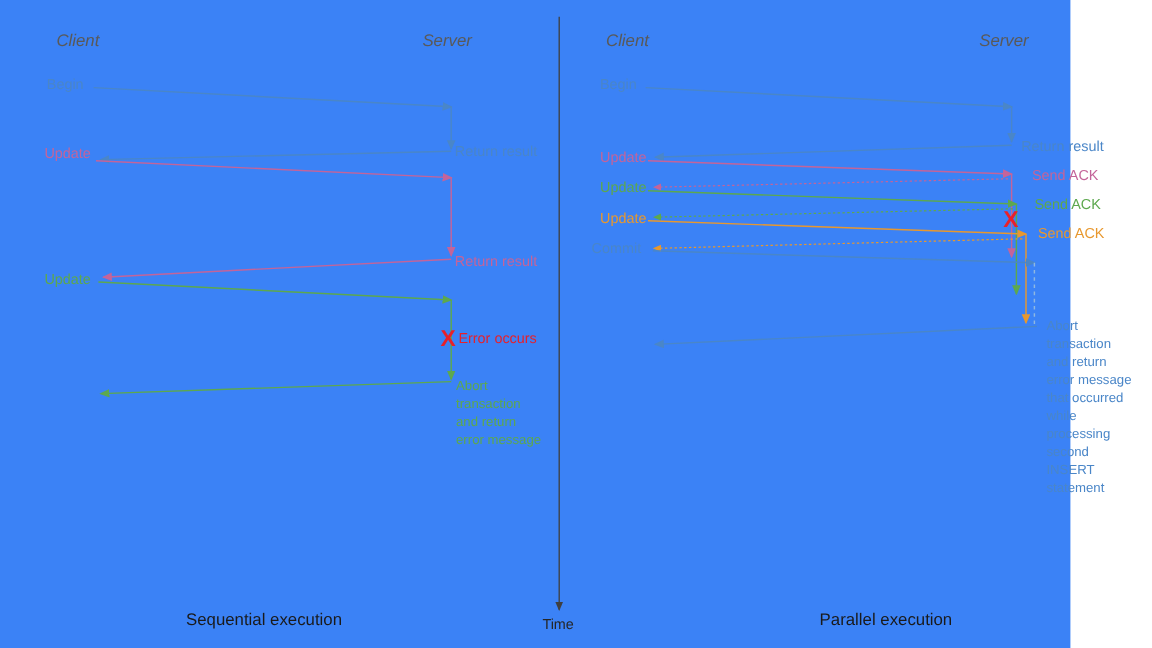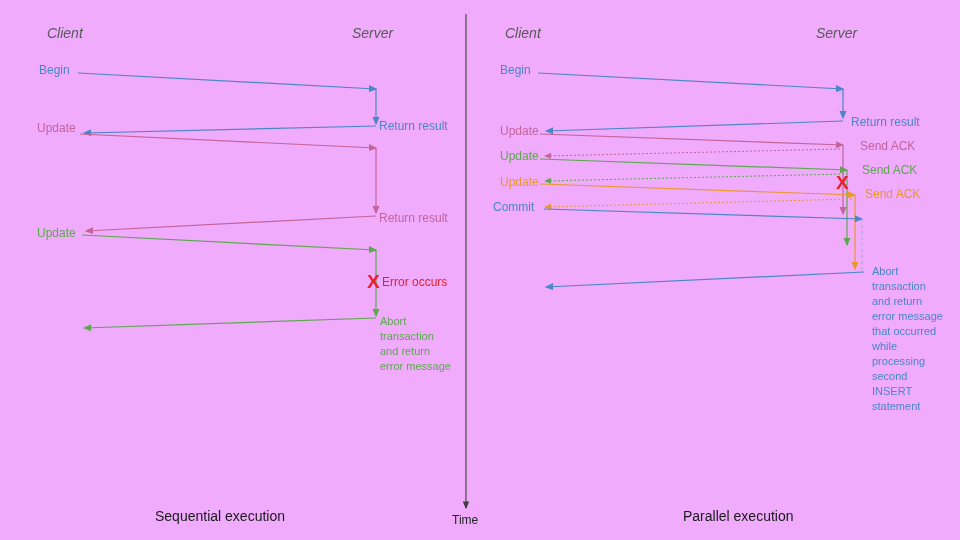--- a/index.html
+++ b/index.html
@@ -8,23 +8,23 @@
     background: #ffffff;
   }
   body {
     width: 960px;
     height: 540px;
     font-family: "Liberation Sans", sans-serif;
     overflow: hidden;
   }
   #stage {
     position: relative;
-    width: 960px;
+    width: 892px;
     height: 540px;
-    background: #f0abfc;
+    background: #3b82f6;
   }
   svg#diagram {
     position: absolute;
     left: 0;
     top: 0;
     width: 960px;
     height: 540px;
   }
   .lane-title {
     font-style: italic;

